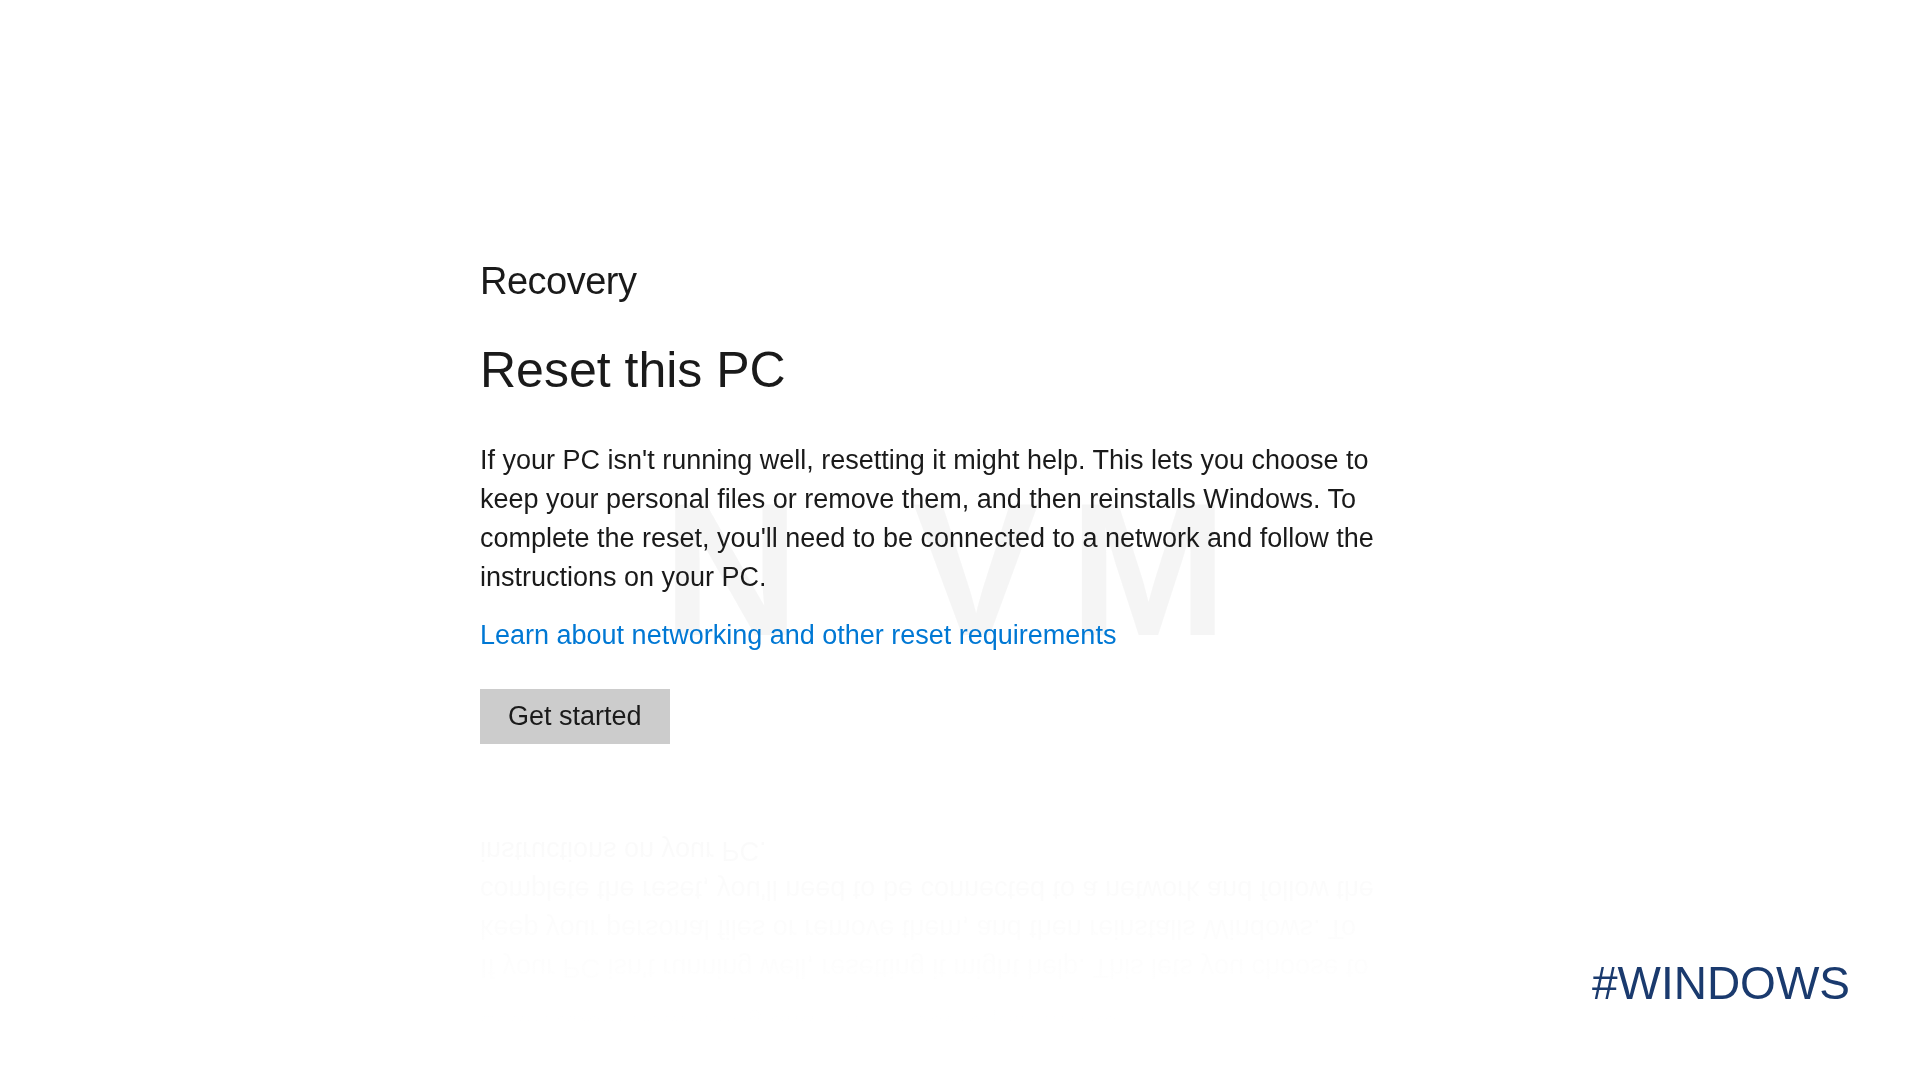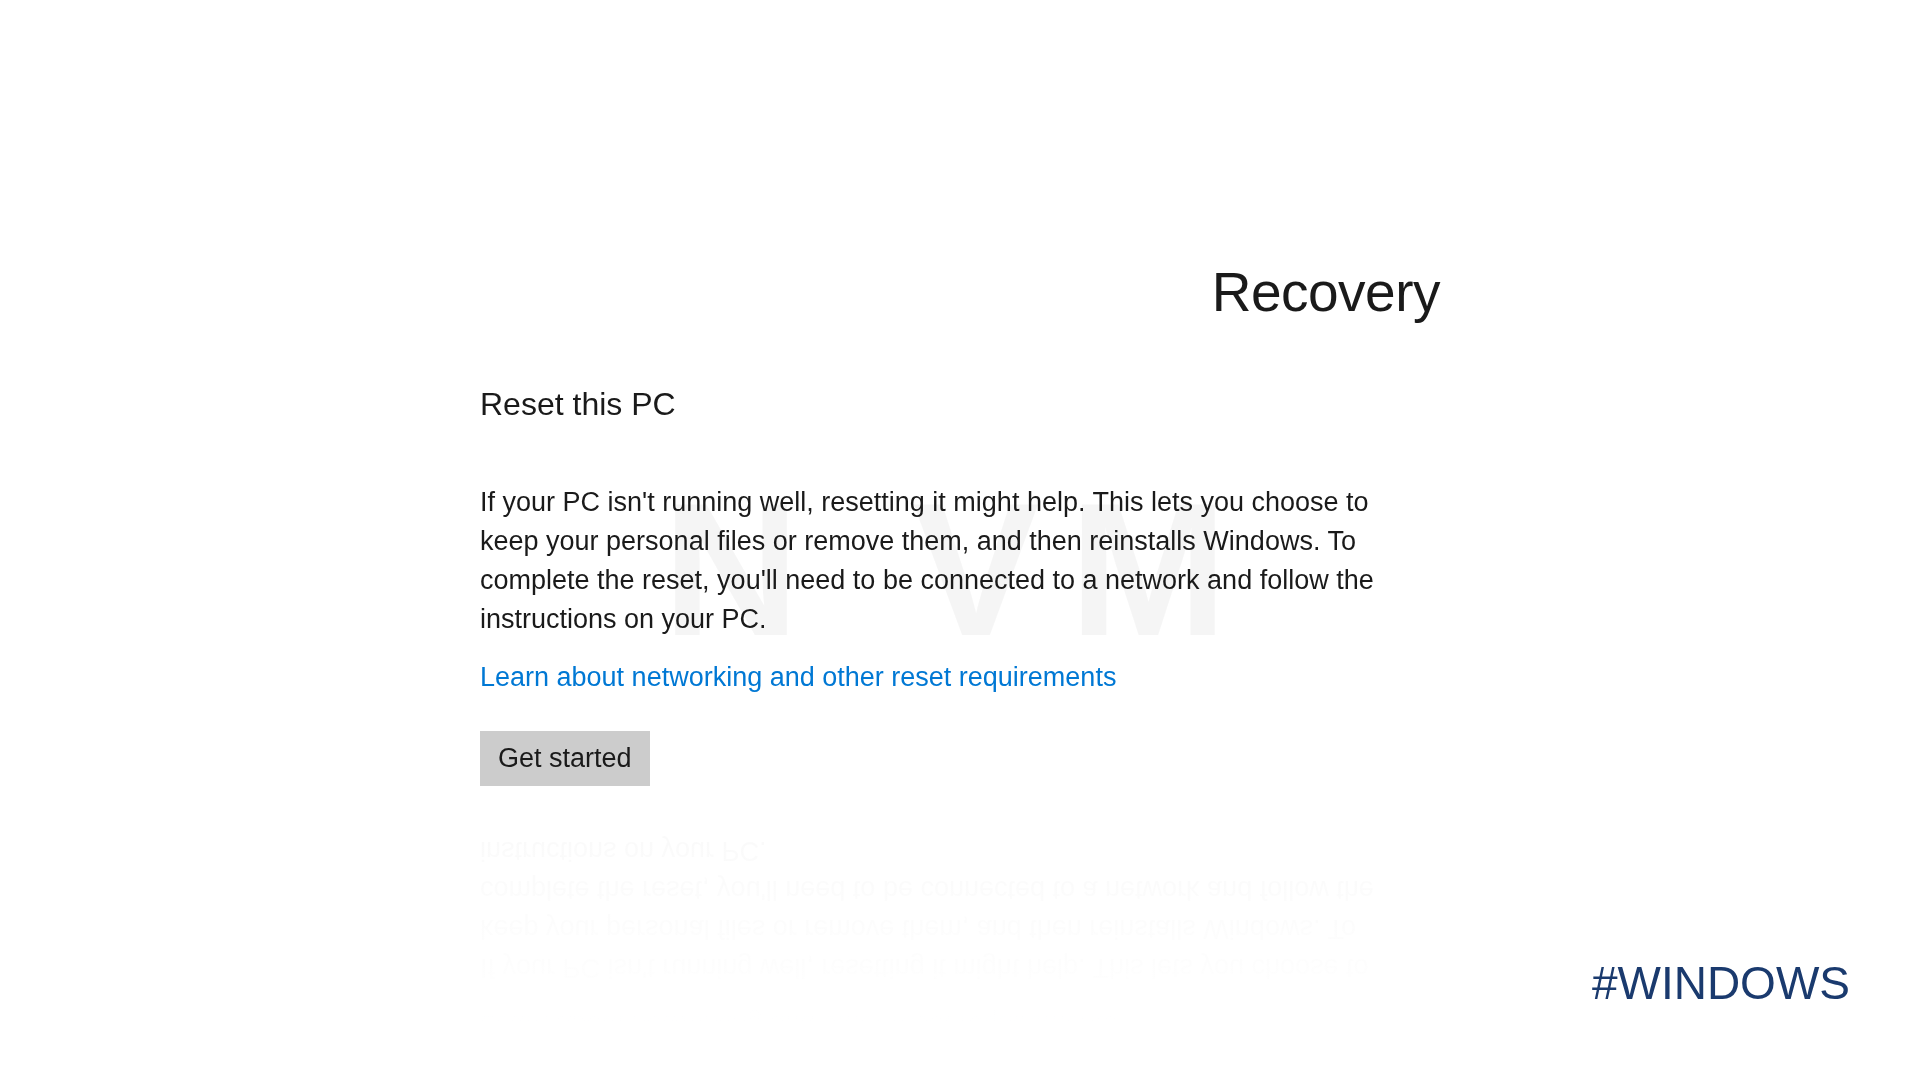--- a/index.html
+++ b/index.html
@@ -18,33 +18,32 @@
     }
     
     .content {
       position: absolute;
       left: 480px;
       top: 260px;
       width: 960px;
     }
     
     .page-title {
-      font-size: 55px;
+      font-size: 38px;
       font-weight: 300;
       color: #1a1a1a;
-      margin-bottom: 62px;
+      margin-bottom: 38px;
       letter-spacing: -0.5px;
-      text-align: right;
     }
     
     .section-title {
-      font-size: 32px;
+      font-size: 50px;
       font-weight: 400;
       color: #1a1a1a;
-      margin-bottom: 60px;
+      margin-bottom: 42px;
     }
     
     .description {
       font-size: 27px;
       font-weight: 400;
       color: #1a1a1a;
       line-height: 1.45;
       margin-bottom: 22px;
       max-width: 940px;
     }
@@ -57,21 +56,21 @@
       display: inline-block;
       margin-bottom: 38px;
     }
     
     .get-started-btn {
       font-size: 27px;
       font-weight: 400;
       color: #1a1a1a;
       background: #cccccc;
       border: none;
-      padding: 12px 18px;
+      padding: 12px 28px;
       cursor: pointer;
       font-family: inherit;
     }
     
     .watermark {
       position: absolute;
       top: 460px;
       left: 50%;
       transform: translateX(-50%);
       font-size: 190px;

